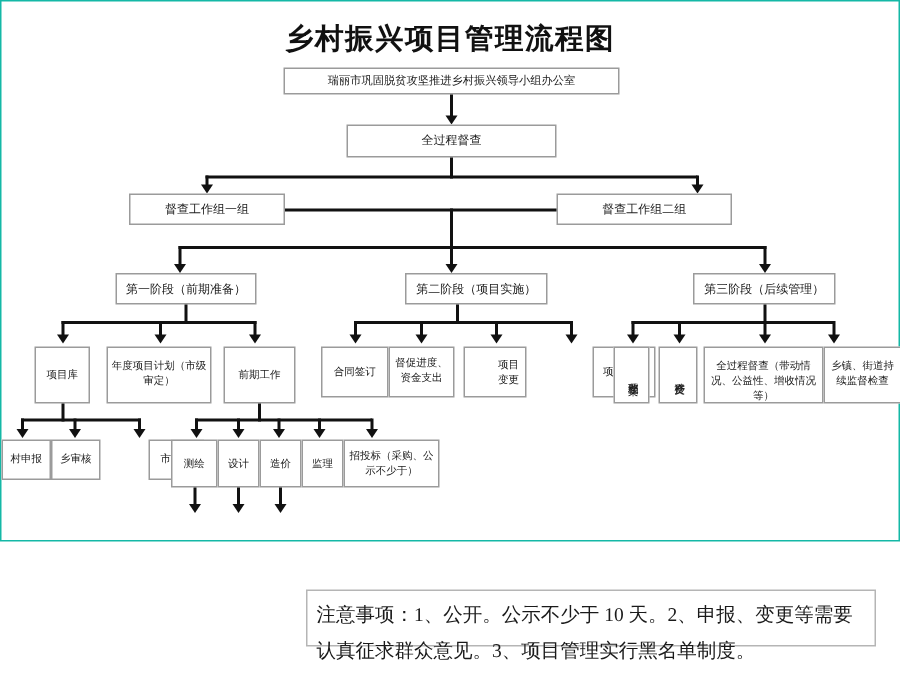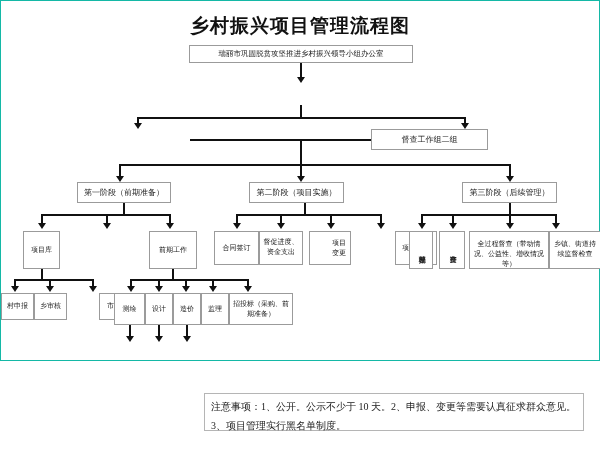--- a/index.html
+++ b/index.html
@@ -64,74 +64,79 @@
     border-left:4px solid transparent;
     border-right:4px solid transparent;
     border-top:6px solid #111;
   }
   
   .note{
     position:absolute;
     box-sizing:border-box;
     border:1px solid #b5b5b5;
     background:#fff;
-    font-size:10px;
+    font-size:13px;
     line-height:1.85;
     padding:4px 6px;
     color:#1a1a1a;
   }
 </style>
 </head>
 <body>
 
 <div id="canvas">
 
   <div class="title">乡村振兴项目管理流程图</div>
 
   <div class="node n-top" style="left:188px;top:44px;width:224px;height:18px;">瑞丽市巩固脱贫攻坚推进乡村振兴领导小组办公室</div>
 
   <div class="ln vl" style="left:299px;top:62px;height:16px;"></div>
   <div class="arw" style="left:296px;top:76px;"></div>
 
+  <div class="node n-head" style="left:230px;top:82px;width:140px;height:22px;">全过程督查</div>
 
   <div class="ln vl" style="left:299px;top:104px;height:14px;"></div>
 
   <div class="ln hl" style="left:136px;top:116px;width:328px;"></div>
   <div class="ln vl" style="left:136px;top:116px;height:8px;"></div>
   <div class="arw" style="left:133px;top:122px;"></div>
   <div class="ln vl" style="left:463px;top:116px;height:8px;"></div>
   <div class="arw" style="left:460px;top:122px;"></div>
 
+  <div class="node n-head" style="left:85px;top:128px;width:104px;height:21px;">督查工作组一组</div>
   <div class="node n-head" style="left:370px;top:128px;width:117px;height:21px;">督查工作组二组</div>
 
   <div class="ln hl" style="left:189px;top:138px;width:181px;"></div>
   <div class="ln vl" style="left:299px;top:138px;height:25px;"></div>
 
   <div class="ln hl" style="left:118px;top:163px;width:392px;"></div>
   <div class="ln vl" style="left:118px;top:163px;height:13px;"></div>
   <div class="arw" style="left:115px;top:175px;"></div>
   <div class="ln vl" style="left:299px;top:163px;height:13px;"></div>
   <div class="arw" style="left:296px;top:175px;"></div>
   <div class="ln vl" style="left:508px;top:163px;height:13px;"></div>
   <div class="arw" style="left:505px;top:175px;"></div>
 
   <div class="node n-stage" style="left:76px;top:181px;width:94px;height:21px;">第一阶段（前期准备）</div>
-  <div class="node n-stage" style="left:248px;top:181px;width:95px;height:21px;">第二阶段（项目实施）</div>
+  <div class="node n-stage" style="left:269px;top:181px;width:95px;height:21px;">第二阶段（项目实施）</div>
   <div class="node n-stage" style="left:461px;top:181px;width:95px;height:21px;">第三阶段（后续管理）</div>
 
   <div class="ln vl" style="left:122px;top:202px;height:13px;"></div>
   <div class="ln hl" style="left:40px;top:213px;width:130px;"></div>
   <div class="ln vl" style="left:40px;top:213px;height:11px;"></div>
   <div class="arw" style="left:37px;top:222px;"></div>
   <div class="ln vl" style="left:105px;top:213px;height:11px;"></div>
   <div class="arw" style="left:102px;top:222px;"></div>
   <div class="ln vl" style="left:168px;top:213px;height:11px;"></div>
   <div class="arw" style="left:165px;top:222px;"></div>
 
   <div class="node" style="left:22px;top:230px;width:37px;height:38px;">项目库</div>
+  <div class="node wrap" style="left:70px;top:230px;width:70px;height:38px;padding-top:7px;">
+    <span>年度项目计划（市级审定）</span>
+  </div>
   <div class="node" style="left:148px;top:230px;width:48px;height:38px;">前期工作</div>
 
   <div class="ln vl" style="left:40px;top:268px;height:12px;"></div>
   <div class="ln hl" style="left:13px;top:278px;width:80px;"></div>
   <div class="ln vl" style="left:13px;top:278px;height:9px;"></div>
   <div class="arw" style="left:10px;top:285px;"></div>
   <div class="ln vl" style="left:48px;top:278px;height:9px;"></div>
   <div class="arw" style="left:45px;top:285px;"></div>
   <div class="ln vl" style="left:91px;top:278px;height:9px;"></div>
   <div class="arw" style="left:88px;top:285px;"></div>
@@ -151,21 +156,21 @@
   <div class="ln vl" style="left:211px;top:278px;height:9px;"></div>
   <div class="arw" style="left:208px;top:285px;"></div>
   <div class="ln vl" style="left:246px;top:278px;height:9px;"></div>
   <div class="arw" style="left:243px;top:285px;"></div>
 
   <div class="node" style="left:113px;top:292px;width:31px;height:32px;">测绘</div>
   <div class="node" style="left:144px;top:292px;width:28px;height:32px;">设计</div>
   <div class="node" style="left:172px;top:292px;width:28px;height:32px;">造价</div>
   <div class="node" style="left:200px;top:292px;width:28px;height:32px;">监理</div>
   <div class="node wrap" style="left:228px;top:292px;width:64px;height:32px;padding-top:5px;">
-    <span>招投标（采购、前期准备）</span>
+    <span>招投标（采购、公示不少于）</span>
   </div>
 
   <div class="ln vl" style="left:128px;top:324px;height:13px;"></div>
   <div class="arw" style="left:125px;top:335px;"></div>
   <div class="ln vl" style="left:157px;top:324px;height:13px;"></div>
   <div class="arw" style="left:154px;top:335px;"></div>
   <div class="ln vl" style="left:185px;top:324px;height:13px;"></div>
   <div class="arw" style="left:182px;top:335px;"></div>
 
 

